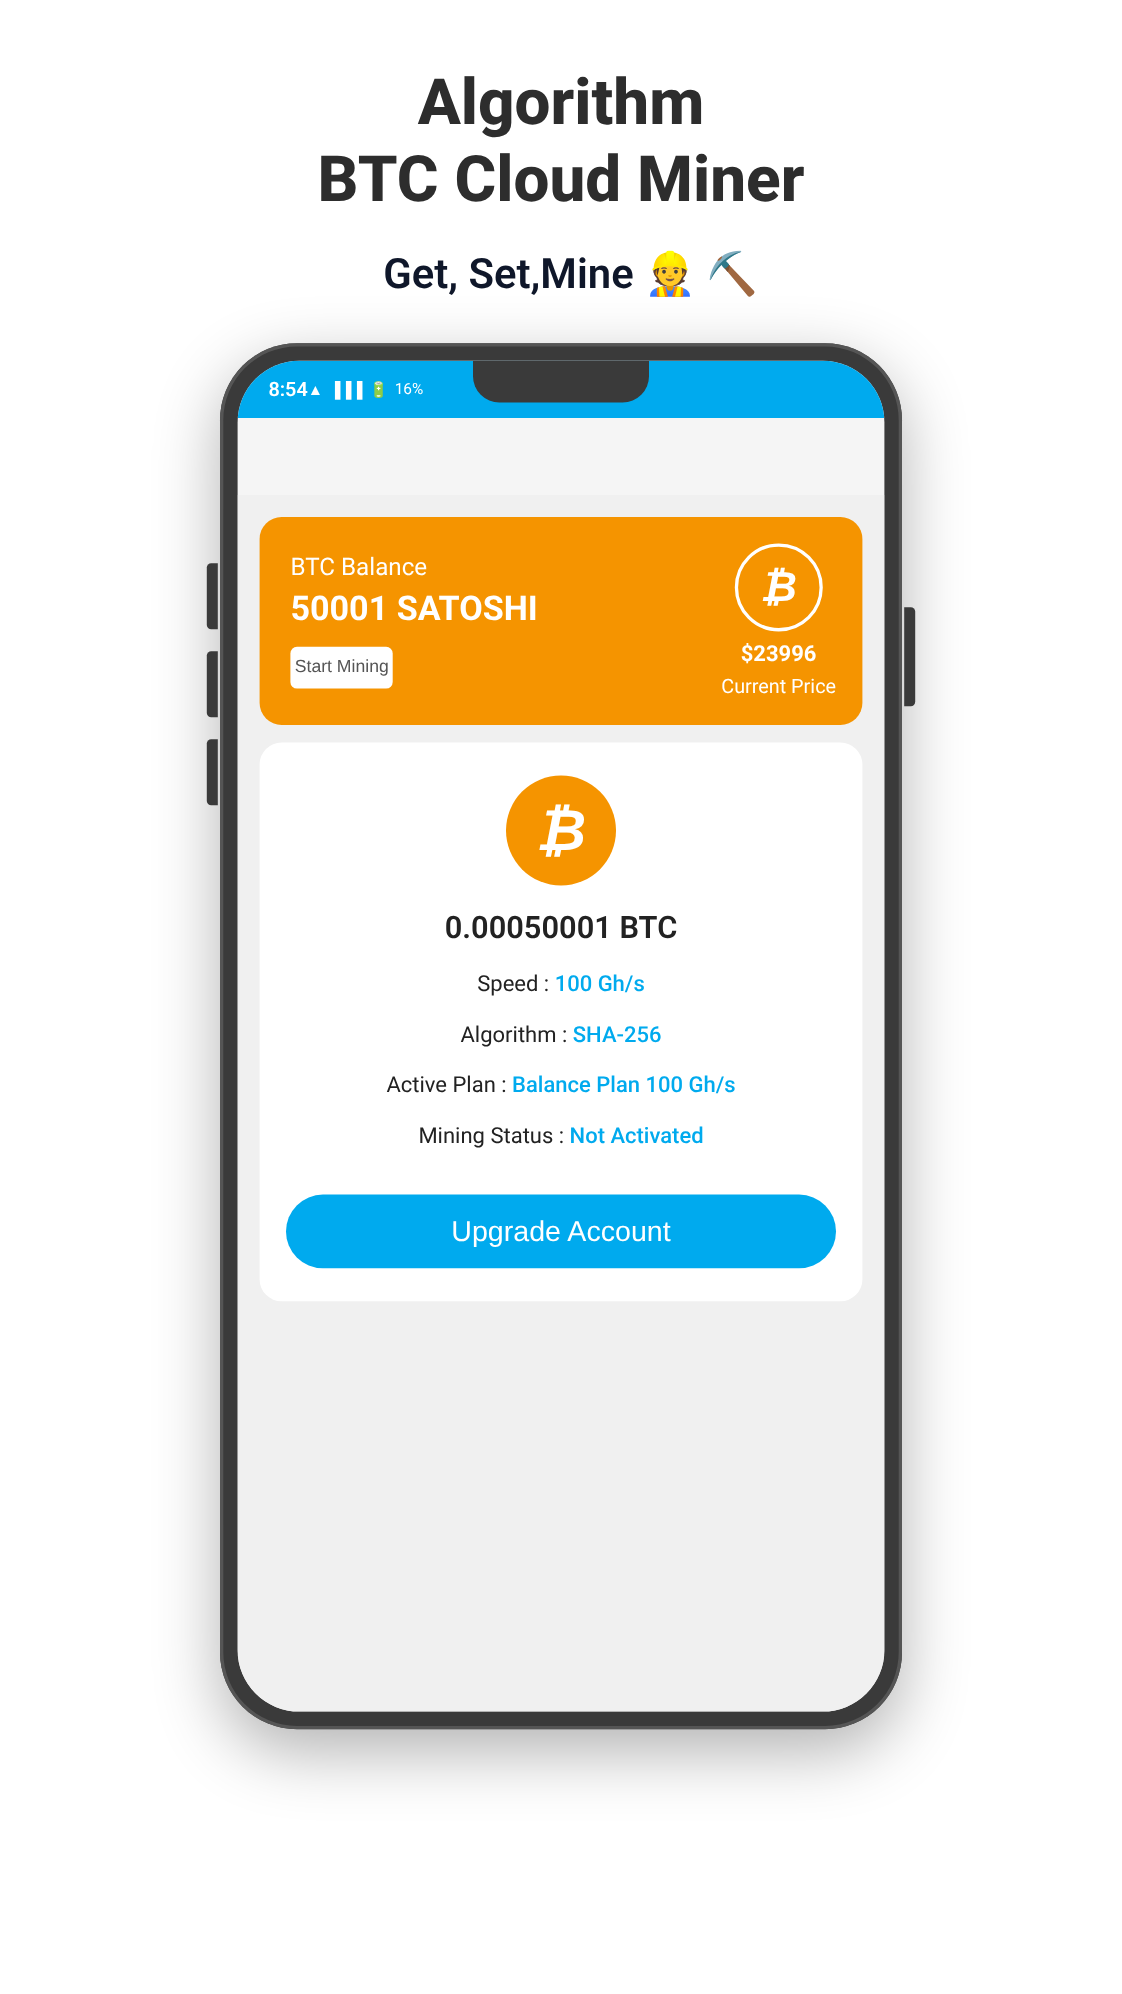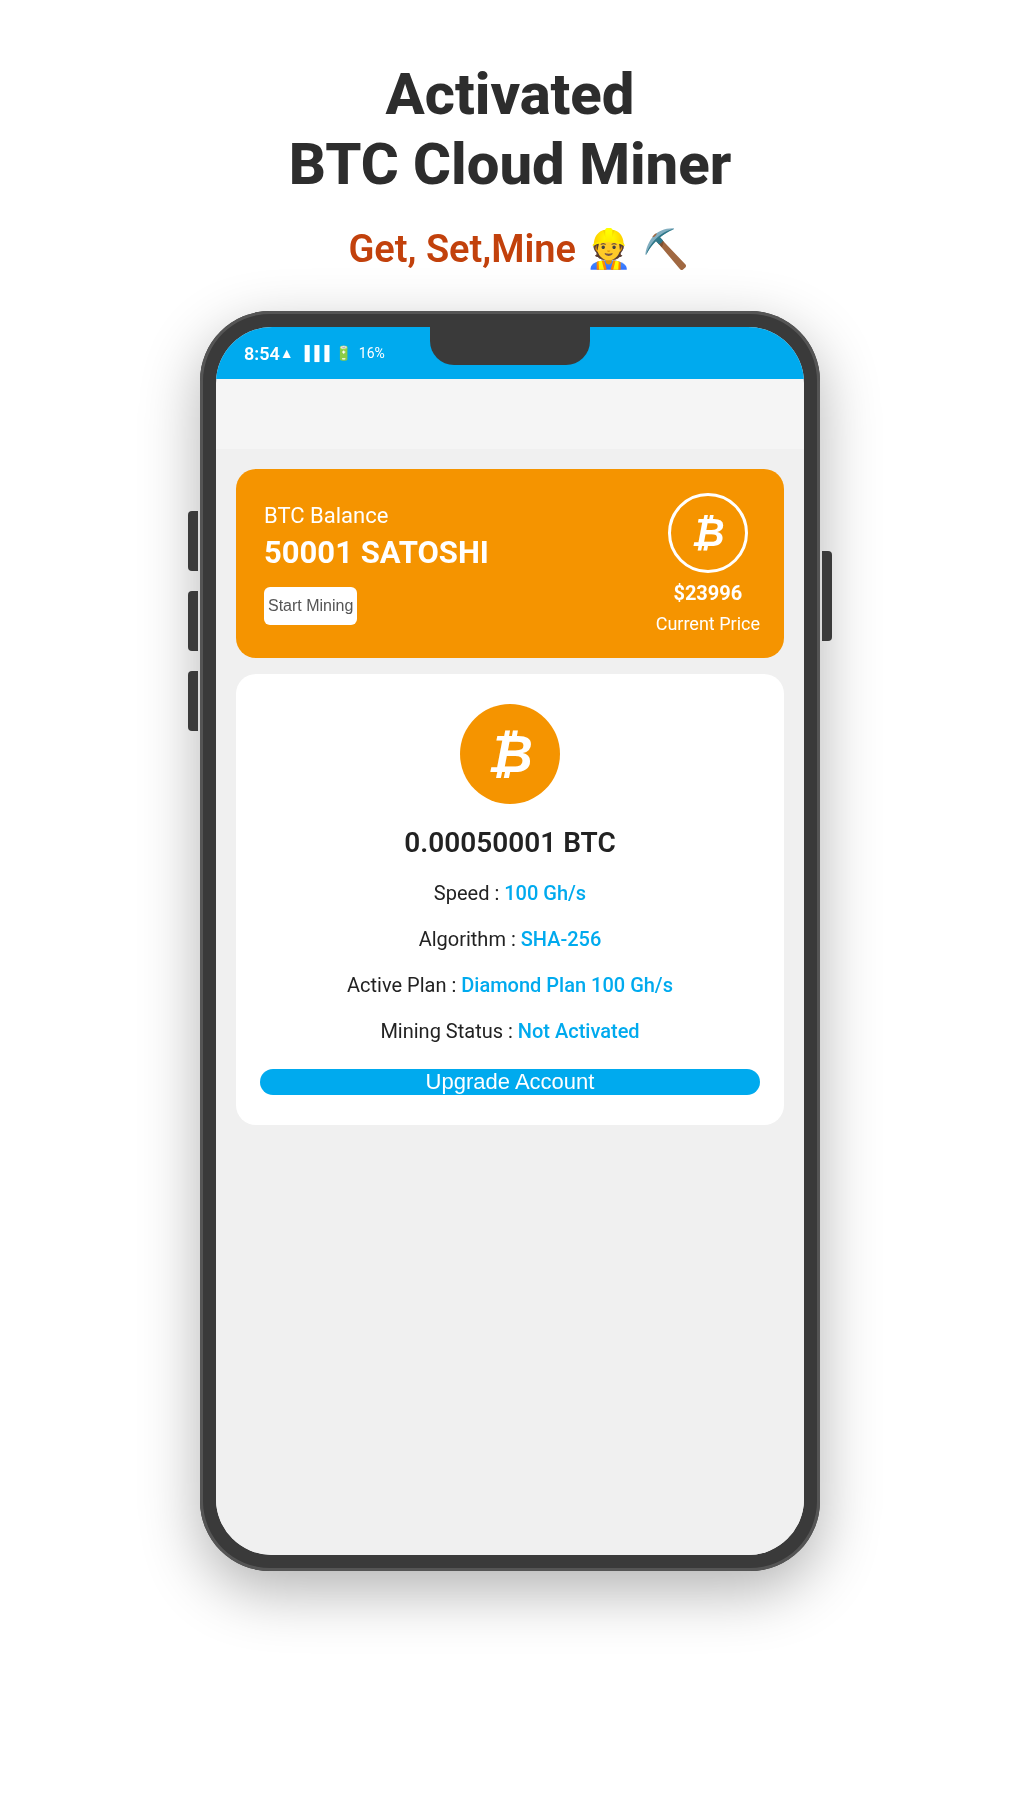--- a/index.html
+++ b/index.html
@@ -23,21 +23,21 @@
       line-height: 1.2;
     }
 
     .tagline {
       margin-top: 28px;
       font-size: 38px;
       font-weight: 600;
       text-align: center;
     }
     .tagline-text {
-      color: #c2410c;
+      color: #0f172a;
       margin-left: 18px;
     }
 
     .phone-wrapper {
       margin-top: 40px;
       position: relative;
       width: 620px;
       height: 1260px;
     }
 
@@ -262,33 +262,33 @@
     .info-value {
       color: #00aaee;
       font-weight: 500;
     }
 
     .upgrade-btn {
       background: #00aaee;
       color: white;
       border: none;
       border-radius: 50px;
-      padding: 0 50px;
-      font-size: 22px;
+      padding: 18px 50px;
+      font-size: 26px;
       font-weight: 500;
       cursor: pointer;
-      margin-top: 4px;
+      margin-top: 20px;
       width: 100%;
     }
   </style>
 </head>
 <body>
 
 <div class="page-title">
-  <div>Activated</div>
+  <div>Algorithm</div>
   <div>BTC Cloud Miner</div>
 </div>
 
 <div class="tagline">
   <span class="tagline-text">Get, Set,Mine 👷 ⛏️</span>
 </div>
 
 <div class="phone-wrapper">
   <div class="phone-shell">
     <div class="phone-screen">
@@ -332,21 +332,21 @@
 
           <div class="info-row">
             <span>Speed : </span><span class="info-value">100 Gh/s</span>
           </div>
 
           <div class="info-row">
             <span>Algorithm : </span><span class="info-value">SHA-256</span>
           </div>
 
           <div class="info-row">
-            <span>Active Plan : </span><span class="info-value">Diamond Plan 100 Gh/s</span>
+            <span>Active Plan : </span><span class="info-value">Balance Plan 100 Gh/s</span>
           </div>
 
           <div class="info-row">
             <span>Mining Status : </span><span class="info-value">Not Activated</span>
           </div>
 
           <button class="upgrade-btn">Upgrade Account</button>
         </div>
 
       </div>

